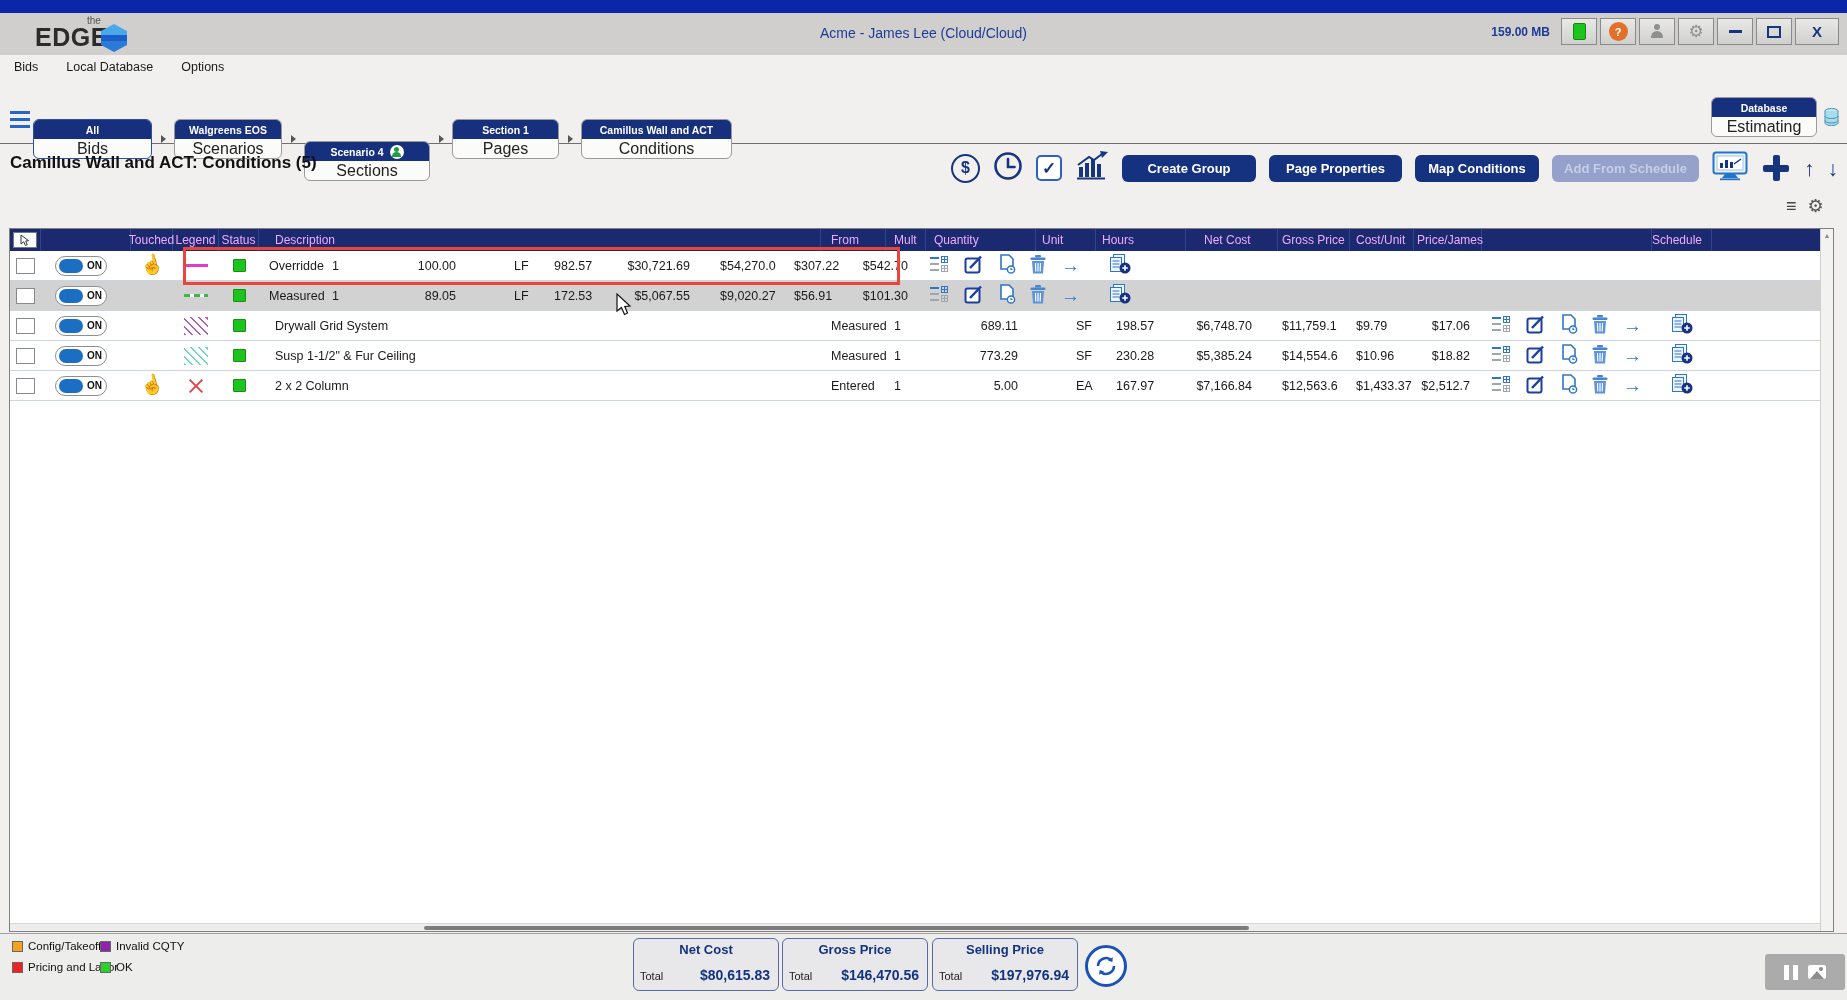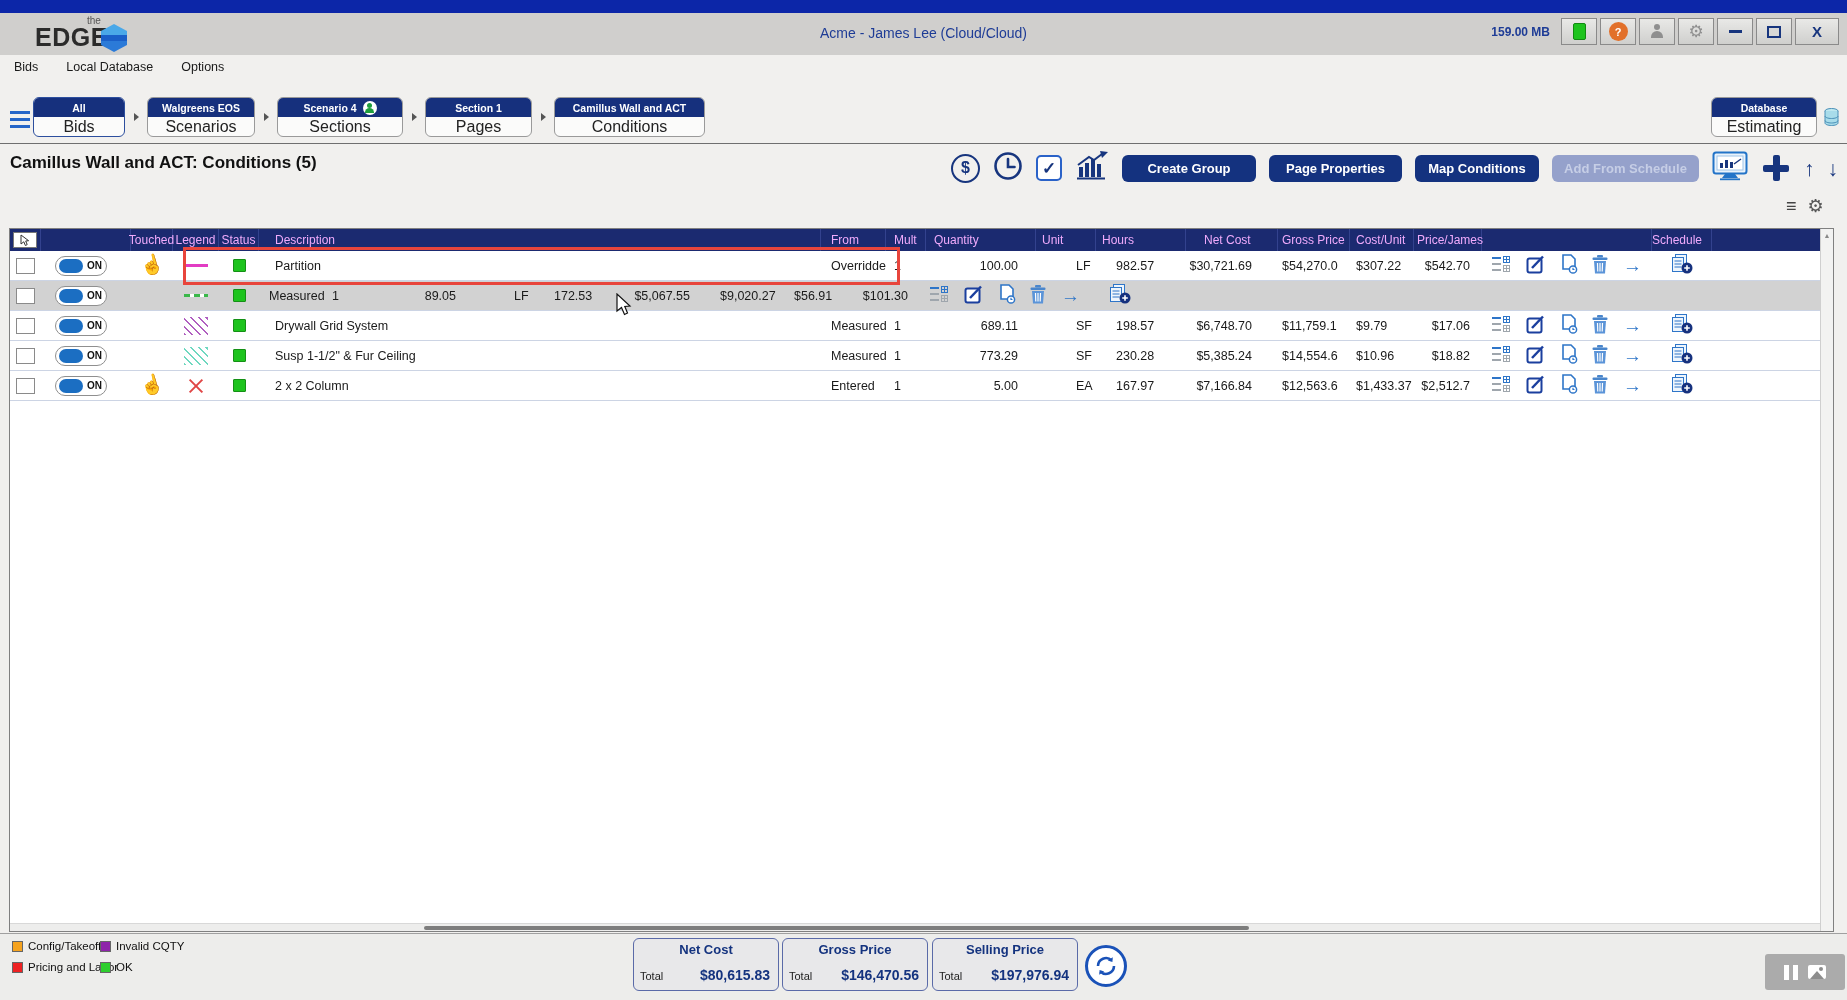--- a/index.html
+++ b/index.html
@@ -44,21 +44,21 @@
   .hamburger { position:absolute; left:10px; top:32px; width:20px; height:17px;
     background:repeating-linear-gradient(#2565c8 0 3px, transparent 3px 7px); }
   .tabs { position:absolute; left:33px; top:18px; display:flex; align-items:center; }
   .tab { height:40px; border:1px solid #9a9a9a; border-radius:6px; overflow:hidden; background:#fbfbfa; }
   .tab.active { border:1.5px solid #2d4f9e; }
   .tab-top { height:19px; background:#16307d; color:#fff; font-size:10.5px; font-weight:bold;
     display:flex; align-items:center; justify-content:center; gap:6px; }
   .tab-bottom { height:20px; font-size:16px; color:#222; display:flex; align-items:center; justify-content:center; }
   .tab-sep { width:22px; display:flex; align-items:center; justify-content:center; }
   .tab-sep::after { content:""; width:0; height:0; border-left:5px solid #555; border-top:4px solid transparent; border-bottom:4px solid transparent; }
-  .w-t1{width:92px;} .w-t2{width:108px;} .w-t3{width:126px;} .w-t4{width:107px;} .w-t5{width:151px;}
+  .w-t1{width:119px;} .w-t2{width:108px;} .w-t3{width:126px;margin-top:44px;} .w-t4{width:107px;} .w-t5{width:151px;}
   .badge-person { position:relative; width:14px; height:14px; border-radius:50%; background:#fff; }
   .badge-person::before { content:""; position:absolute; left:4.5px; top:2px; width:5px; height:5px; border-radius:50%; background:#1e9e3e; }
   .badge-person::after { content:""; position:absolute; left:2.5px; top:7.5px; width:9px; height:5px; border-radius:5px 5px 0 0; background:#1e9e3e; }
   .db-tab { position:absolute; left:1711px; top:18px; width:106px; }
   .db-icon { position:absolute; left:1824px; top:29px; }
 
   
   .pagebar { position:absolute; left:0; top:145px; width:100%; height:50px; }
   .page-title { position:absolute; left:10px; top:8px; font-size:17px; font-weight:bold; color:#111; }
   .toolbar { position:absolute; right:9px; top:3px; height:40px; display:flex; align-items:center; gap:13px; }
@@ -330,21 +330,20 @@
         </div>
       <div class="c w-tch">
           <span class="hand">☝</span>
         </div>
       <div class="c w-leg">
           <span class="lg-line"></span>
         </div>
       <div class="c w-sta">
           <span class="status-sq"></span>
         </div>
-      <div class="c w-desc">Partition</div>
       <div class="c w-from">Overridde</div>
       <div class="c w-mult">1</div>
       <div class="c w-qty">100.00</div>
       <div class="c w-unit">LF</div>
       <div class="c w-hrs">982.57</div>
       <div class="c w-net">$30,721.69</div>
       <div class="c w-gross">$54,270.0</div>
       <div class="c w-cu">$307.22</div>
       <div class="c w-pu">$542.70</div>
       <div class="c w-icons">

